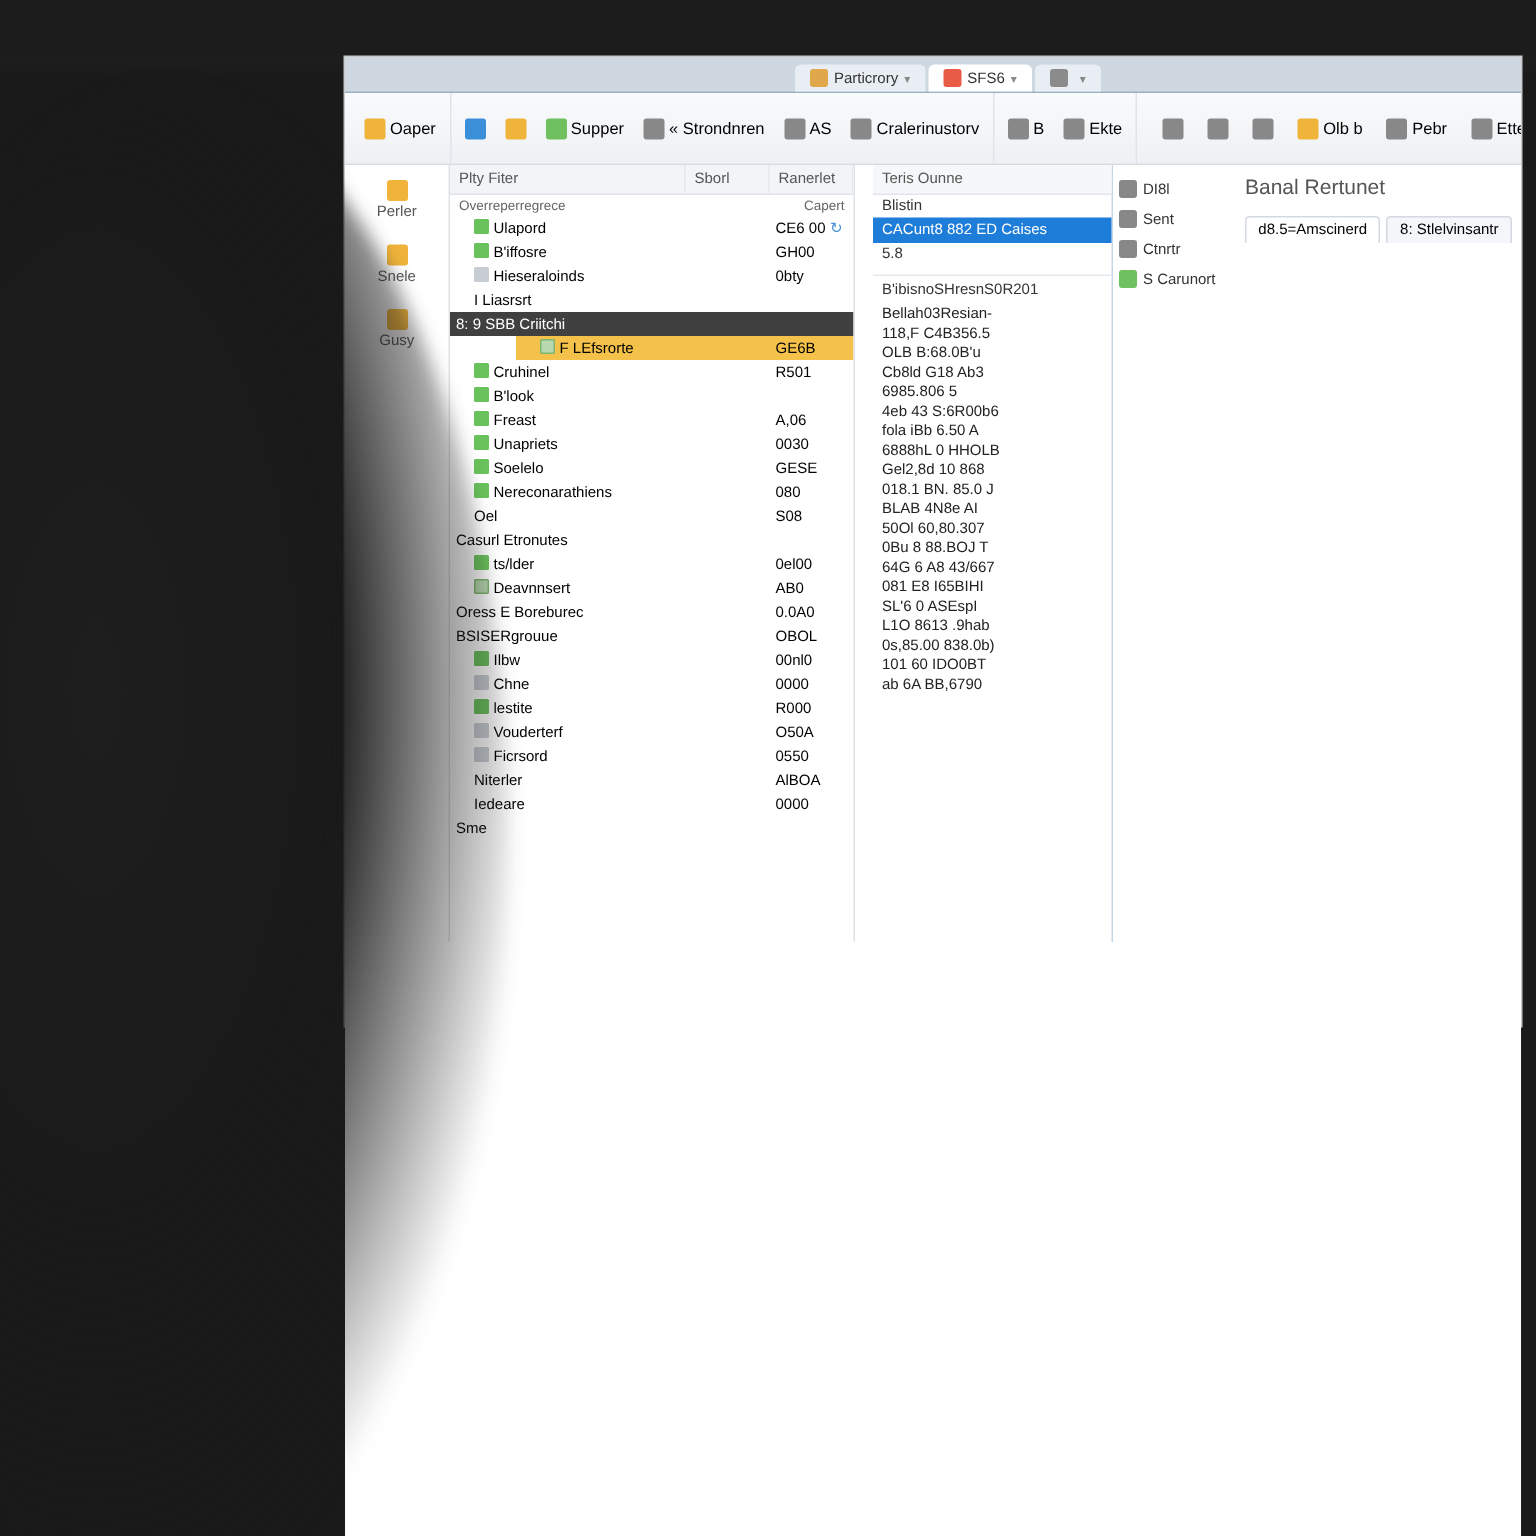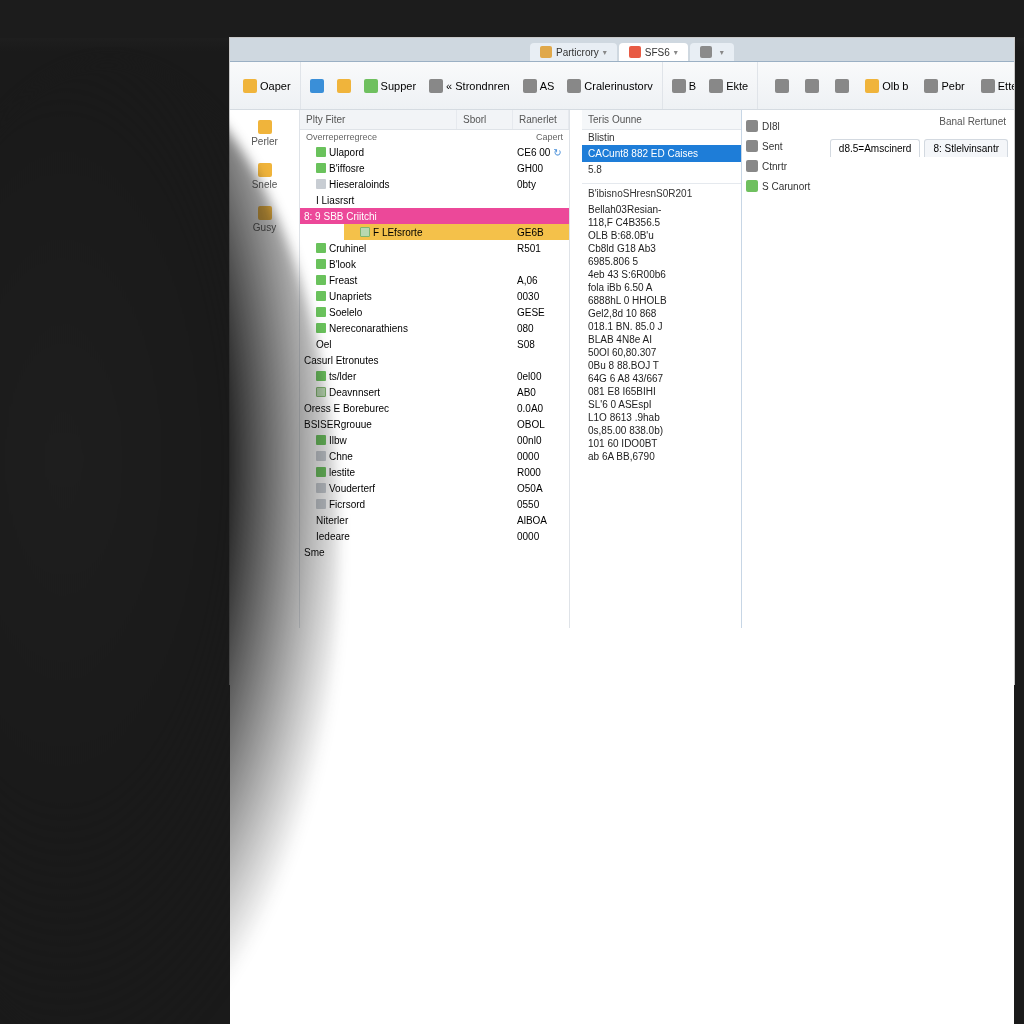--- a/index.html
+++ b/index.html
@@ -83,21 +83,21 @@
   .sidebar .sbtn { display:flex; flex-direction:column; align-items:center; gap:2px; padding:4px; cursor:pointer; border-radius:3px;}
   
   .gridpanel { flex: 0 0 270px; border-right: 1px solid #dfe3e8; display:flex; flex-direction:column; }
   .gridheader { display:flex; background:#f2f4f7; border-bottom:1px solid #dfe3e8; font-size:10px; color:#555; }
   .gridheader .col { padding: 4px 6px; border-right:1px solid #e6e9ee; }
   .col-a { flex: 1 1 auto; }
   .col-b { flex: 0 0 56px; }
   .col-c { flex: 0 0 56px; }
   .rows { overflow-y:auto; }
   .row { display:flex; align-items:center; font-size:10px; height:16px; cursor:pointer; }
-  .row.selected { background:#ec4899; color:#fff;justify-content:space-between; }
+  .row.selected { background:#404040; color:#fff;justify-content:space-between; }
   .row.highlight { background:#f4c14a;margin-left:44px; }
   .row .col { padding: 1px 4px; overflow:hidden; text-overflow:ellipsis; white-space:nowrap; }
   .row .indent { display:inline-block; width: var(--ind,0px); }
   .fico { width:10px; height:10px; display:inline-block; background:#6ac25c; border-radius:1px; margin-right:3px; vertical-align:-1px;}
   .fico.grey{background:#c8cdd3;}
   .fico.doc { background:#b8d8b0; border:1px solid #7fb56e;}
   
   .detail { flex: 0 0 160px; border-right:1px solid #c7d6e5; display:flex; flex-direction:column; font-size:10px;margin-left:12px;}
   .detail .hdr { background:#f5f7f9; padding:4px 6px; border-bottom:1px solid #e2e6eb; color:#555; display:flex; align-items:center; gap:4px;}
   .detail .sel { background:#1e7dd8; color:#fff; padding:3px 6px; font-weight:500;}
@@ -428,21 +428,21 @@
           <span class="ico" style="background:#888;border-radius:2px;width:12px;height:12px"></span>
           <span>Ctnrtr</span>
         </div>
         <div class="ai">
           <span class="ico" style="background:#6fc05f;border-radius:2px;width:12px;height:12px"></span>
           <span>S Carunort</span>
         </div>
       </div>
 
     <div class="rightstrip">
-      <div style="text-align:right; padding:6px 8px; font-size:10px; color:#555;">Banal Rertunet</div>
+      <div style="padding:6px 8px; font-size:14px; color:#555;">Banal Rertunet</div>
       <div class="rtabs" id="rtabs-mount" style="justify-content:flex-end;">
           <div class="rtab active">d8.5=Amscinerd</div>
           <div class="rtab">8: Stlelvinsantr</div>
         </div>
     </div>
 
   </div>
 
   <div class="statusbar">
     <div class="statusbtn">od:6571 SuR3:66)</div>

